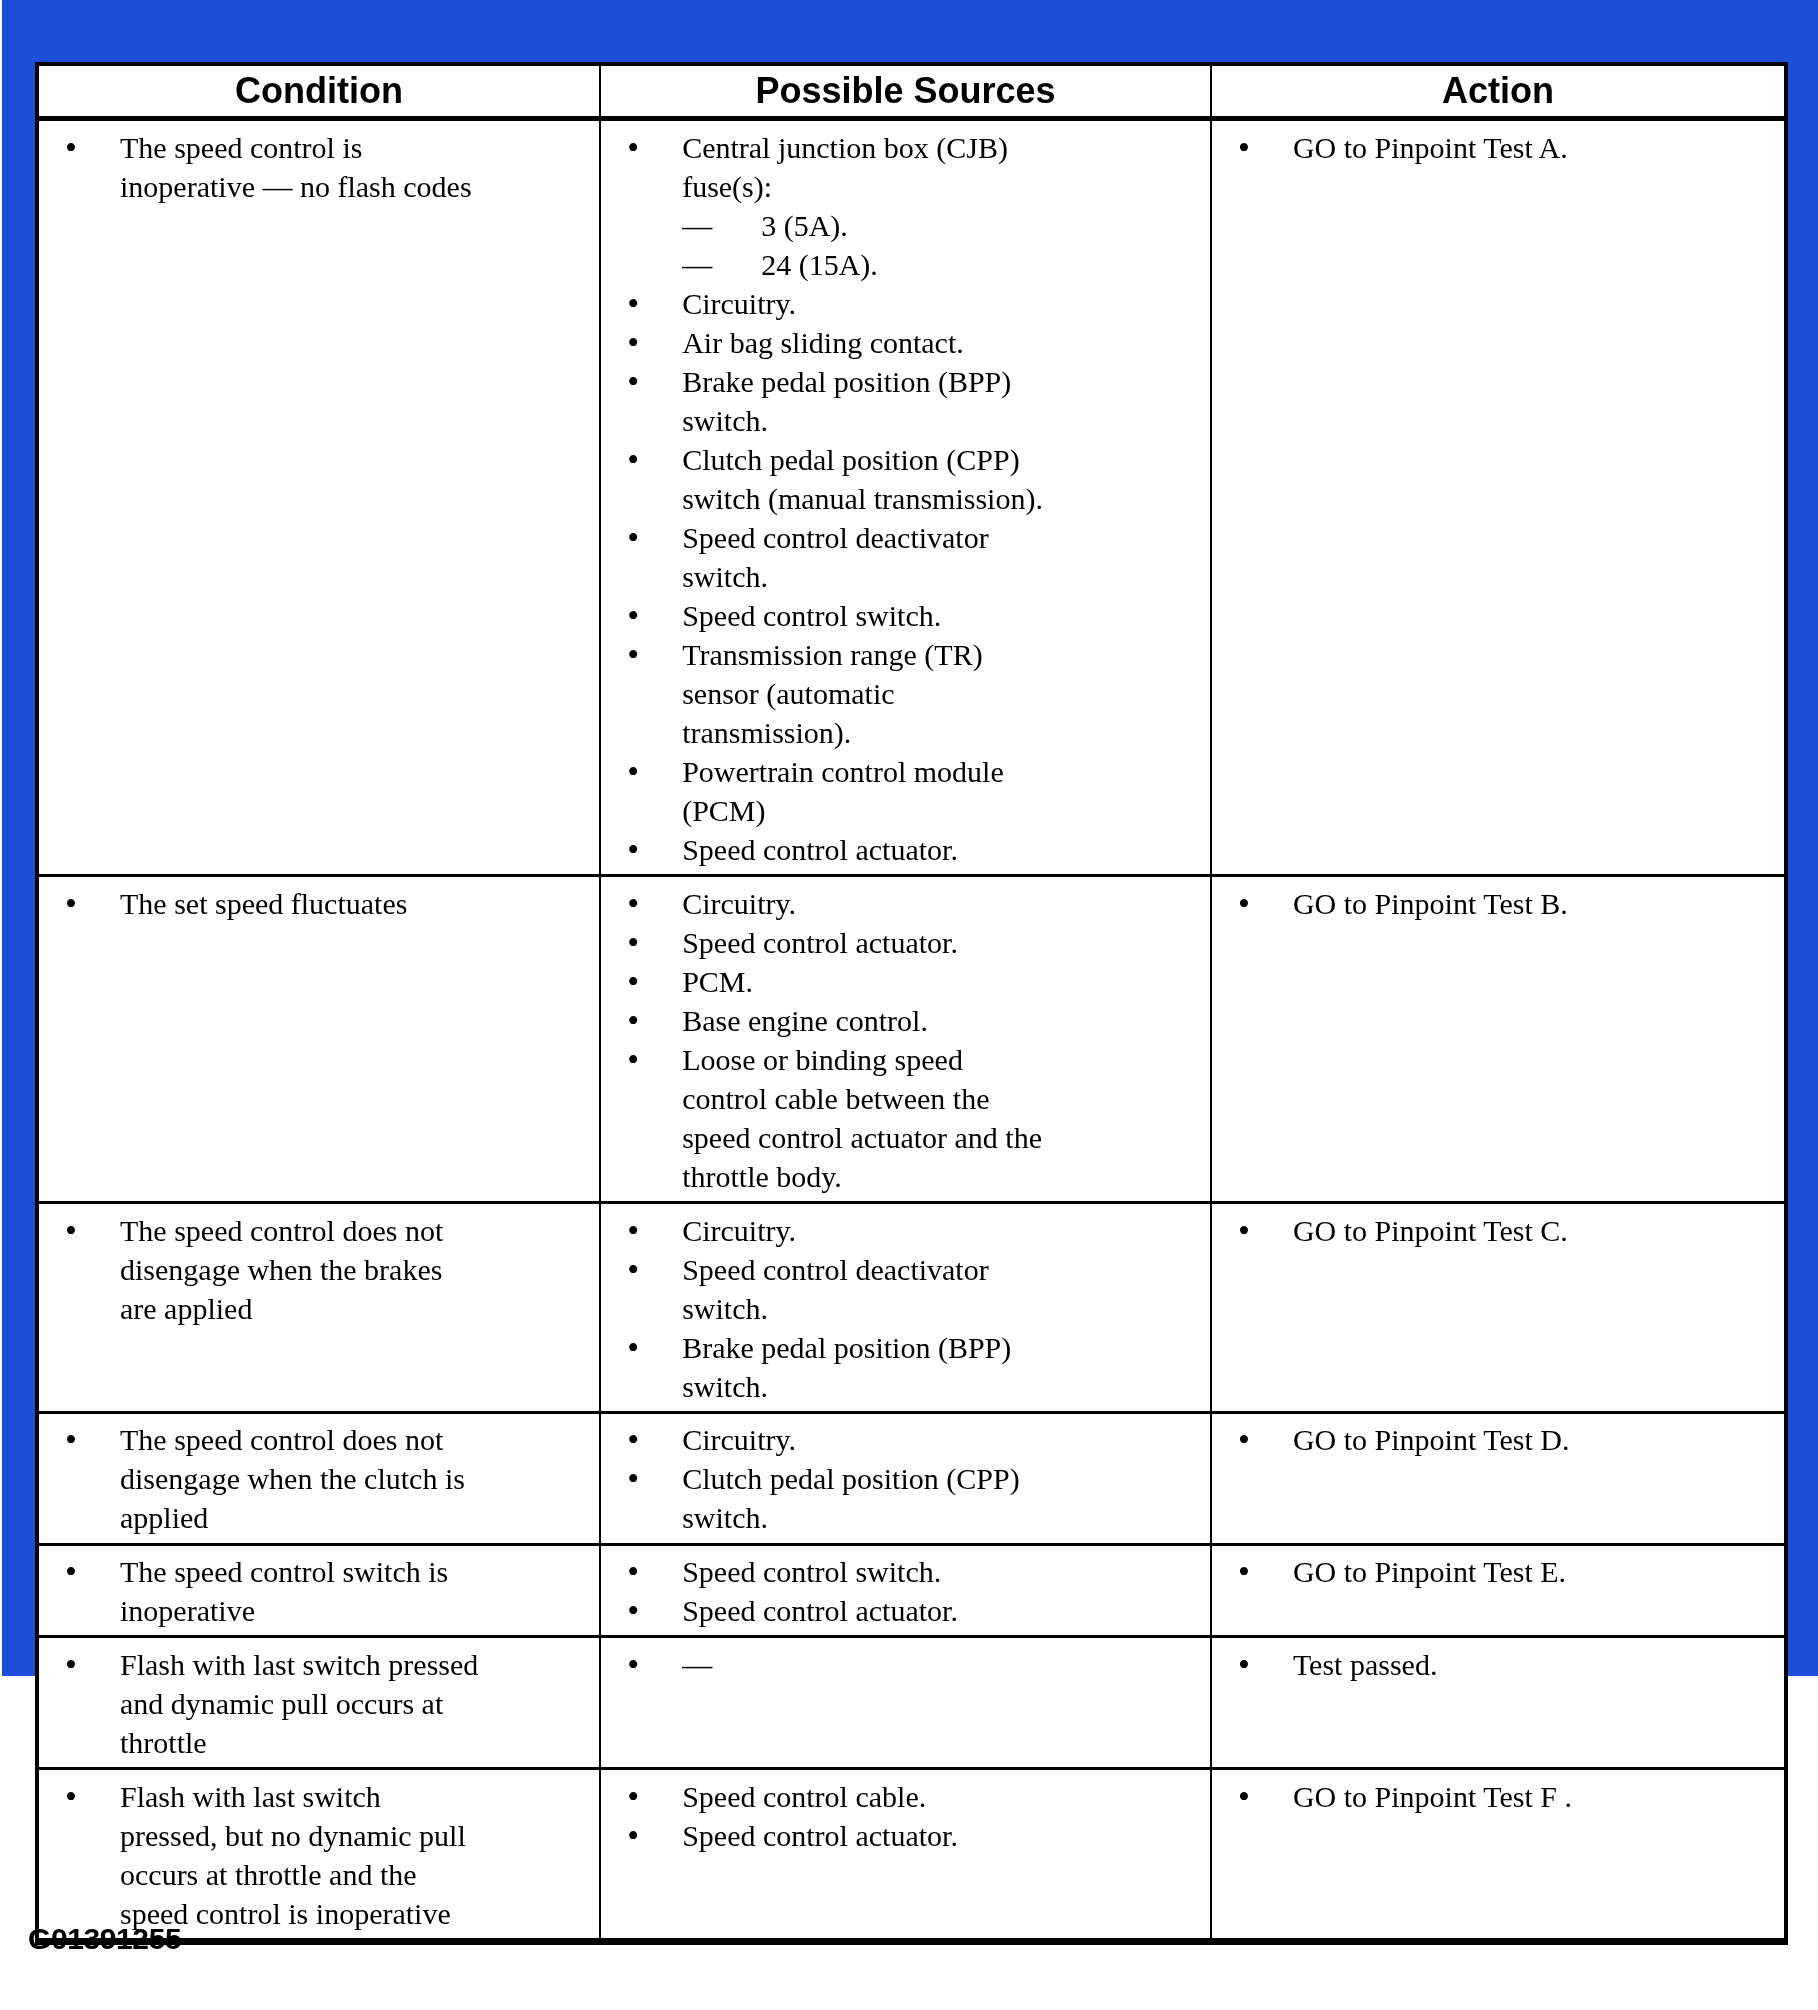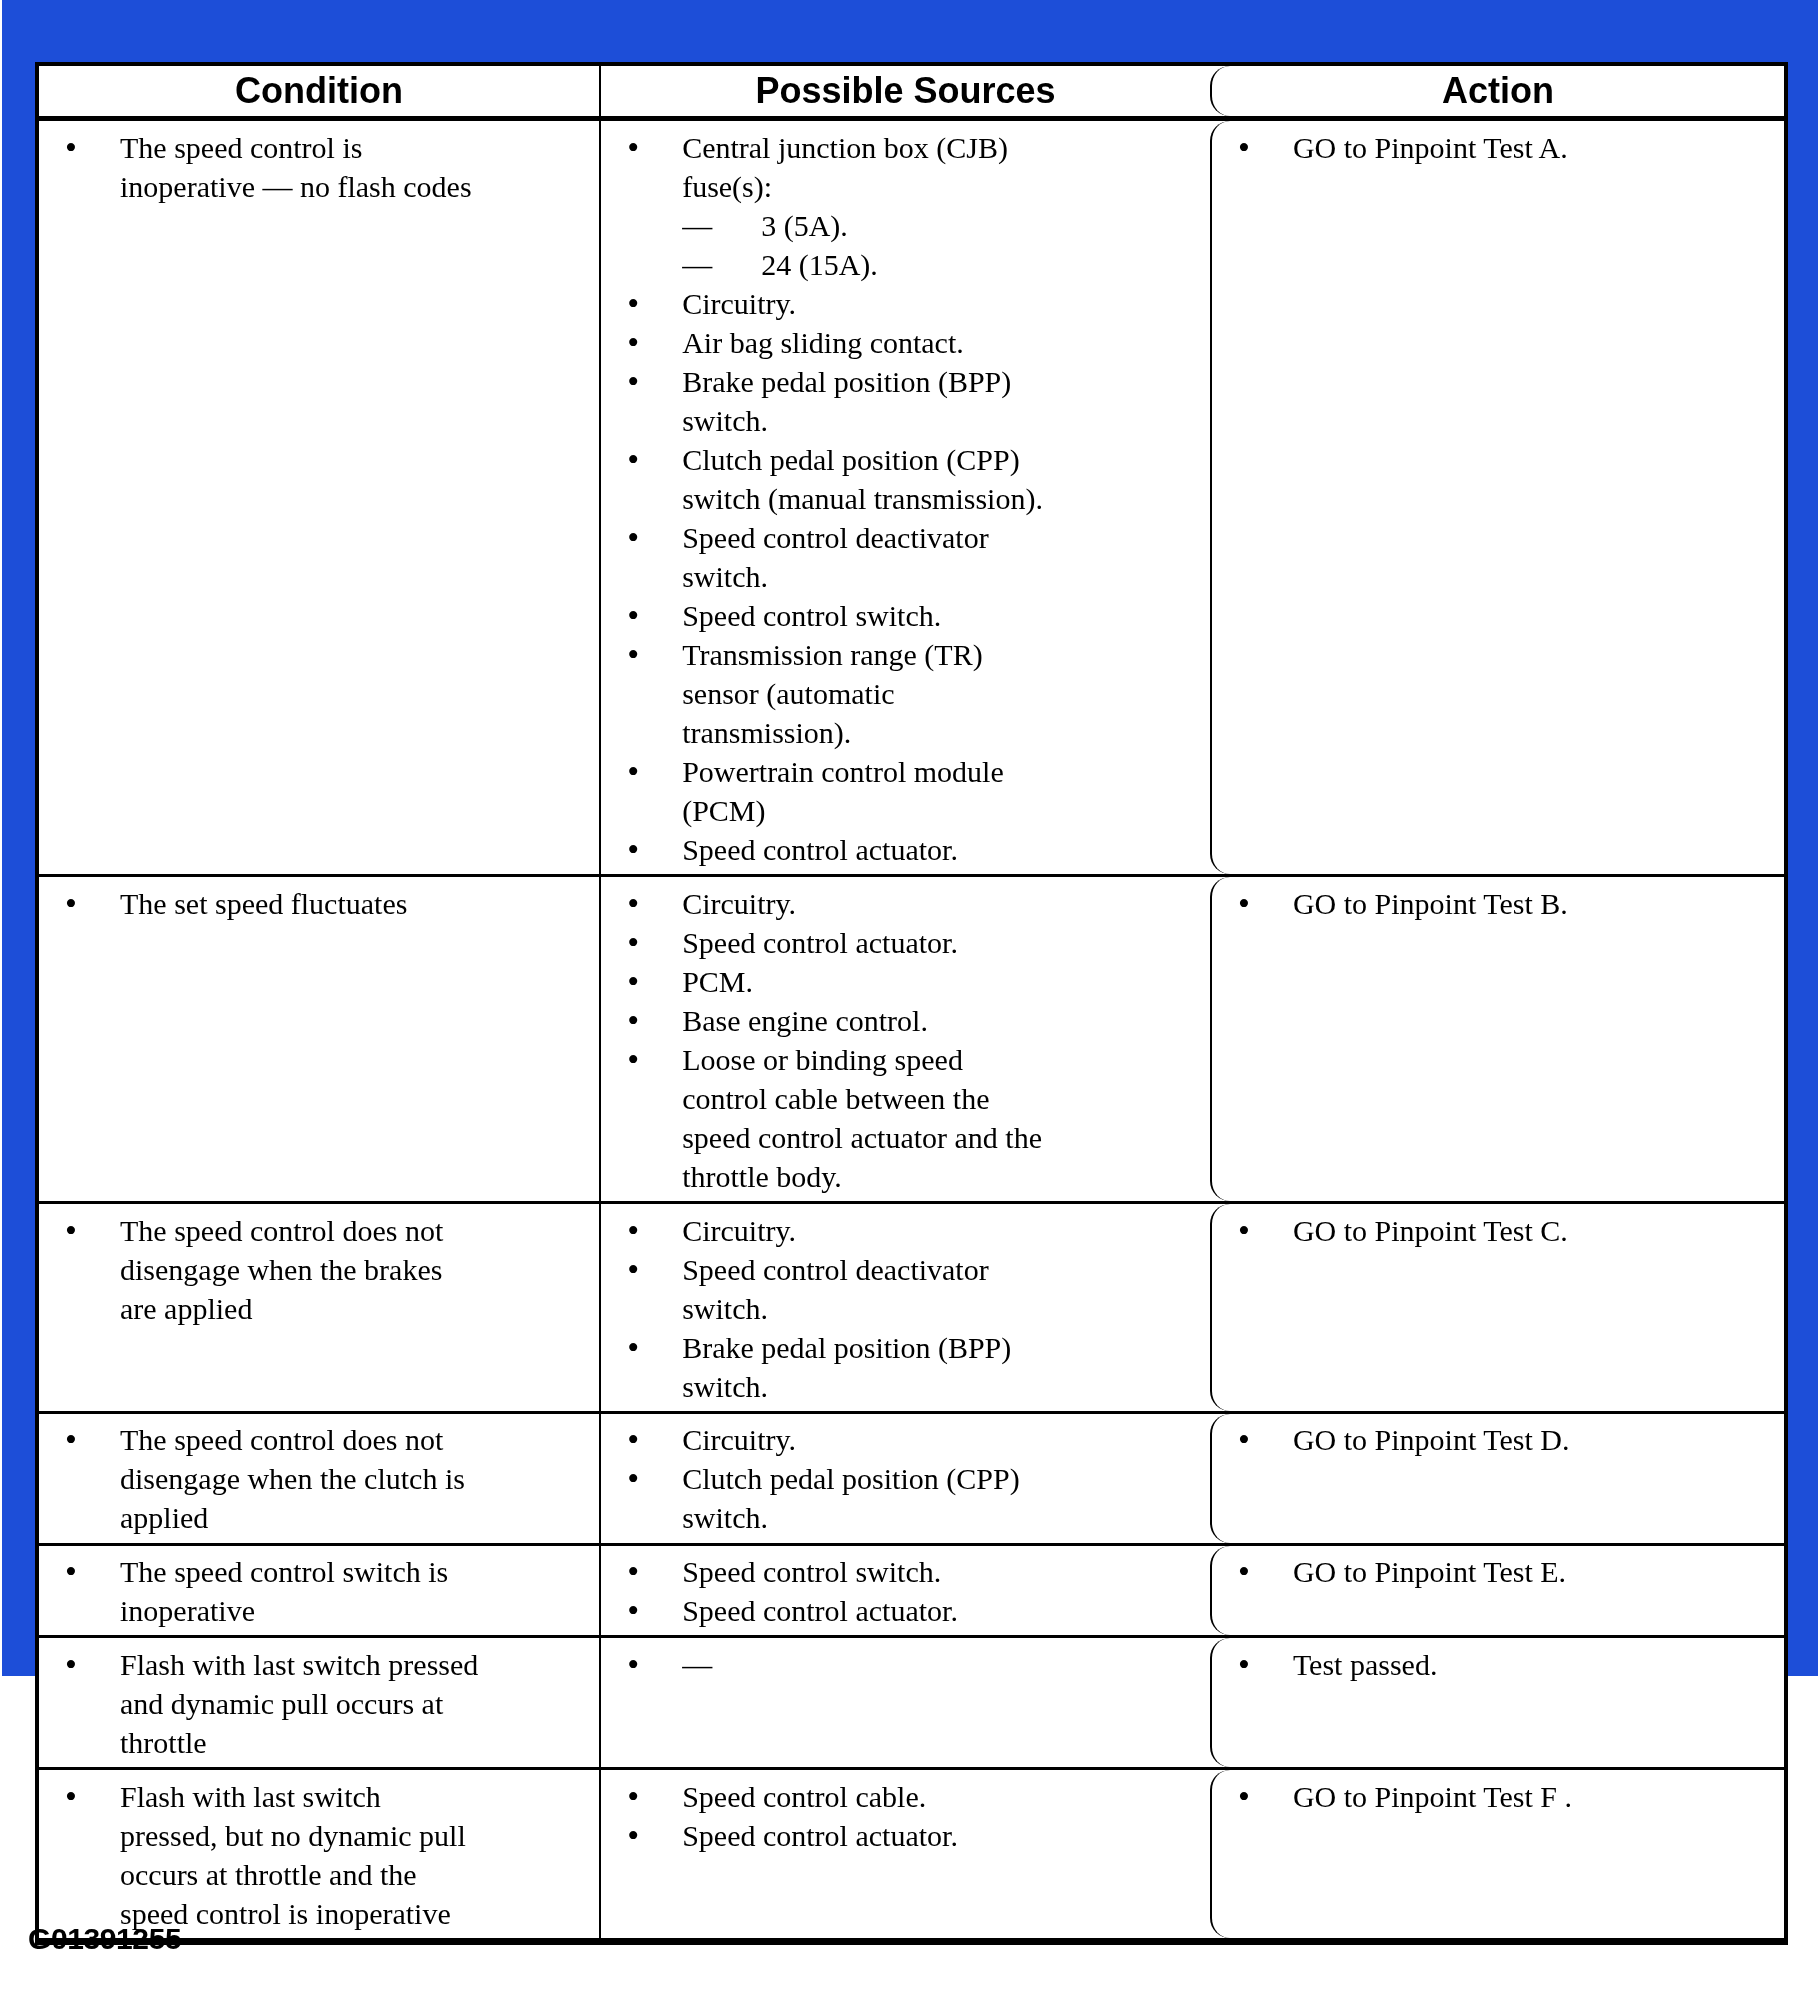--- a/index.html
+++ b/index.html
@@ -44,21 +44,21 @@
   }
   .cell {
     box-sizing: border-box;
     padding: 6.8px 15.4px 5.1px 0;
   }
   .cell + .cell {
     border-left: 2.6px solid #000000;
   }
   .col0 { flex: 0 0 32.1%; max-width: 32.1%; }
   .col1 { flex: 0 0 35.0%; max-width: 35.0%; }
-  .col2 { flex: 0 0 32.9%; max-width: 32.9%; border-radius: 20px; }
+  .col2 { flex: 0 0 32.9%; max-width: 32.9%; }
   .hcell {
     font-family: "Liberation Sans", sans-serif;
     font-weight: bold;
     font-size: 36px;
     line-height: 50px;
     text-align: center;
     padding: 0;
   }
   .li {
     display: flex;

